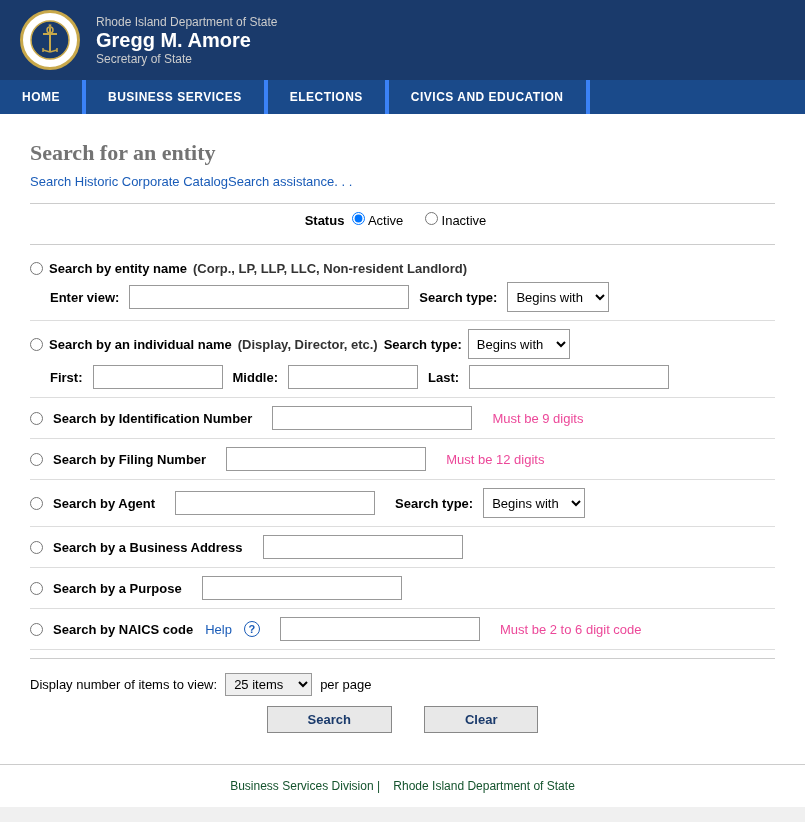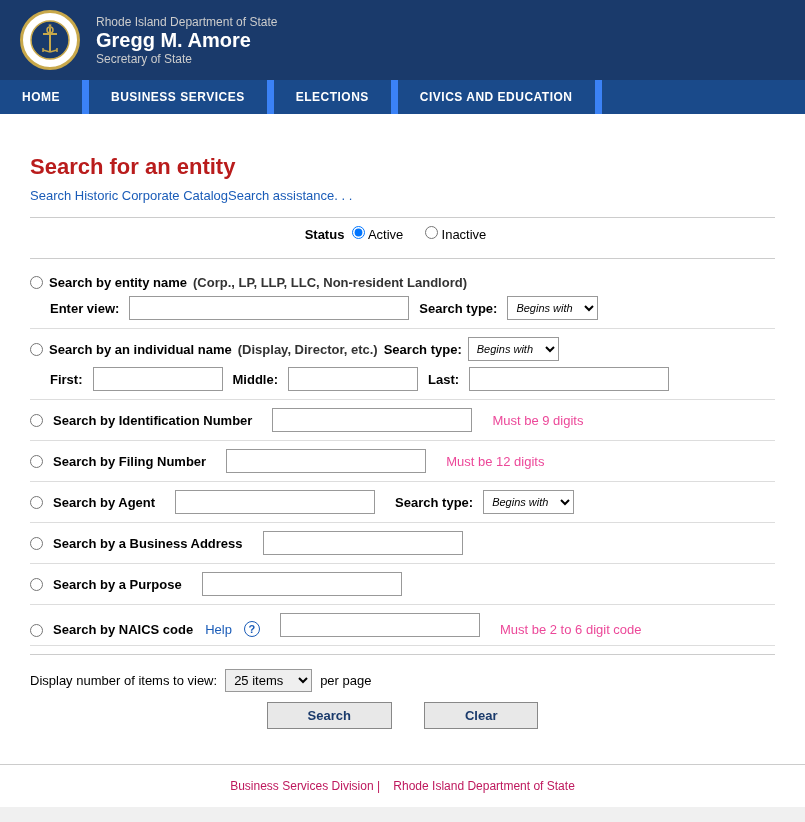--- a/index.html
+++ b/index.html
@@ -37,37 +37,38 @@
       gap: 0;
     }
     .nav-item {
       color: white;
       text-decoration: none;
       padding: 10px 22px;
       font-size: 12px;
       font-weight: bold;
       letter-spacing: 0.5px;
       cursor: pointer;
-      border-right: 7px solid #3b82f6;
+      border-right: 4px solid #3b82f6;
     }
 
     
     .main {
       background: white;
       min-height: 650px;
       padding: 20px 30px 30px 30px;
       max-width: 805px;
     }
 
     .page-title {
       font-size: 22px;
-      color: #b91c1c;
+      color: #737373;
       font-weight: bold;
       margin-bottom: 8px;
-      margin-top: 20px;
+      margin-top: 6px;
+      font-family: Liberation Serif, serif;
     }
 
     .links-row {
       display: flex;
       justify-content: flex-start;
       margin-bottom: 14px;
     }
     .link-blue {
       color: #1a5cb8;
       text-decoration: none;
@@ -118,25 +119,24 @@
       font-size: 13px;
       height: 24px;
     }
     .text-input-lg { width: 280px; }
     .text-input-md { width: 200px; }
     .text-input-xs { width: 130px; }
 
     select.search-type {
       border: 1px solid #999;
       padding: 2px 4px;
-      font-size: 11px;
-      height: 24px;
+      font-size: 13px;
+      height: 30px;
       background: white;
       cursor: pointer;
-      font-style: italic;
     }
 
     .must-be { color: #ec4899; font-size: 13px; margin-left: 10px; }
 
     
     .items-row {
       display: flex;
       align-items: center;
       gap: 8px;
       margin: 14px 0 10px 0;
@@ -167,21 +167,21 @@
       color: #1a3a6b;
       font-weight: bold;
     }
 
     
     .footer {
       border-top: 1px solid #ccc;
       text-align: center;
       padding: 14px;
       font-size: 12px;
-      color: #be185d;
+      color: #14532d;
       background: white;
     }
 
     .help-link { color: #1a5cb8; cursor: pointer; text-decoration: none; margin: 0 2px; }
     .help-icon {
       display: inline-block;
       width: 16px; height: 16px;
       border: 1px solid #1a5cb8;
       border-radius: 50%;
       text-align: center;
@@ -337,21 +337,21 @@
 
     <div class="search-section">
       <div class="fields-row" style="margin-left:0; align-items:center;">
         <input type="radio" name="search-type" style="">
         <strong>Search by a Purpose</strong>
         <input type="text" class="text-input text-input-md" style="margin-left: 10px;">
       </div>
     </div>
 
     <div class="search-section">
-      <div class="fields-row" style="margin-left:0; align-items:flex-end;">
+      <div class="fields-row" style="margin-left:0; align-items:center;">
         <input type="radio" name="search-type" style="">
         <strong>Search by NAICS code</strong>
         <a class="help-link">Help</a>
         <span class="help-icon">?</span>
         <input type="text" class="text-input text-input-md" style="margin-left: 10px;">
         <span class="must-be">Must be 2 to 6 digit code</span>
       </div>
     </div>
 
     <hr>

